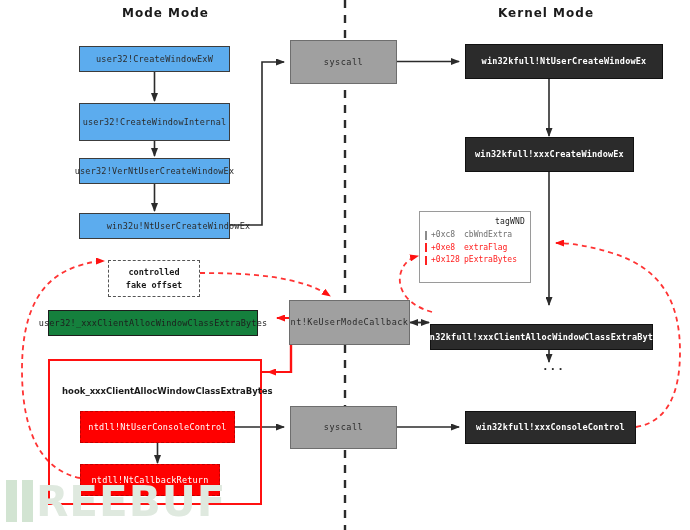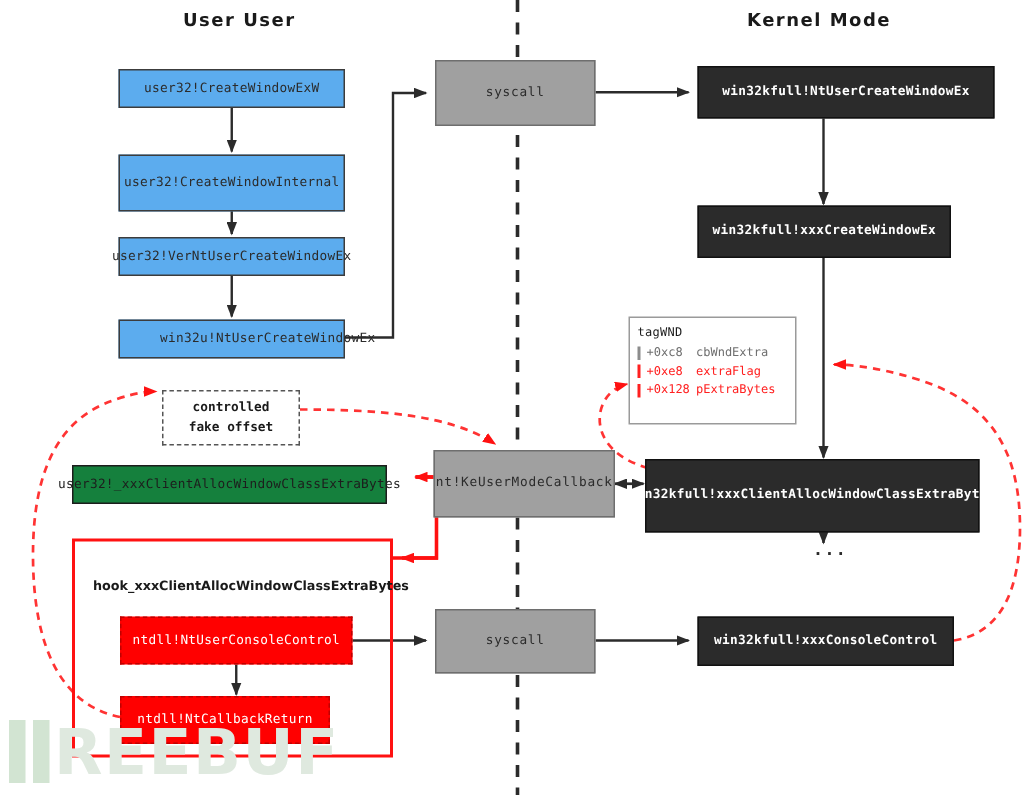--- a/index.html
+++ b/index.html
@@ -112,20 +112,21 @@
     background: #ffffff;
     border: 1px solid #9a9a9a;
     padding: 4px 5px 3px 5px;
     font-size: 8px;
     line-height: 1.55;
   }
   .struct-title {
     color: #1a1a1a;
     letter-spacing: .2px;
     margin-bottom: 1px;
+    text-align: right;
   }
   .struct-row {
     display: flex;
     align-items: center;
     white-space: nowrap;
   }
   .struct-tick {
     display: inline-block;
     width: 2px;
     height: 9px;
@@ -212,42 +213,42 @@
     <path d="M200,273 C250,273 300,276 330,296" fill="none" stroke="#ff3333" stroke-width="1.8" stroke-dasharray="5 4" marker-end="url(#ah-red)"></path>
 
     <path d="M636,427 C668,422 680,392 680,352
              C680,300 660,268 612,253
              C580,243 560,243 556,243" fill="none" stroke="#ff3333" stroke-width="1.8" stroke-dasharray="5 4" marker-end="url(#ah-red)"></path>
 
     <path d="M432,312 C410,306 398,292 400,276
              C402,264 410,258 418,256" fill="none" stroke="#ff3333" stroke-width="1.8" stroke-dasharray="5 4" marker-end="url(#ah-red)"></path>
   </svg>
 
-  <div class="lane-title" style="left:122px; top:6px;">User User</div>
+  <div class="lane-title" style="left:122px; top:6px;">Mode Mode</div>
   <div class="lane-title" style="left:498px; top:6px;">Kernel Mode</div>
 
   <div class="node box-blue" style="left:79px; top:46px; width:151px; height:26px;">user32!CreateWindowExW</div>
 
   <div class="node box-blue" style="left:79px; top:103px; width:151px; height:38px;">user32!CreateWindowInternal</div>
 
   <div class="node box-blue" style="left:79px; top:158px; width:151px; height:26px;">user32!VerNtUserCreateWindowEx</div>
 
   <div class="node box-blue" style="left:79px; top:213px; width:151px; height:26px;padding-left:48px;">win32u!NtUserCreateWindowEx</div>
 
   <div class="node box-gray" style="left:290px; top:40px; width:107px; height:44px;">syscall</div>
 
   <div class="node box-gray" style="left:290px; top:406px; width:107px; height:43px;">syscall</div>
 
   <div class="node box-black" style="left:465px; top:44px; width:198px; height:35px;">win32kfull!NtUserCreateWindowEx</div>
 
   <div class="node box-black" style="left:465px; top:137px; width:169px; height:35px;">win32kfull!xxxCreateWindowEx</div>
 
   <div class="node box-gray" style="left:289px; top:300px; width:121px; height:45px;">nt!KeUserModeCallback</div>
 
-  <div class="node box-black" style="left:430px; top:306px; width:223px; height:49px;">win32kfull!xxxClientAllocWindowClassExtraBytes</div>
+  <div class="node box-black" style="left:430px; top:324px; width:223px; height:26px;">win32kfull!xxxClientAllocWindowClassExtraBytes</div>
 
   <div class="node box-black" style="left:465px; top:411px; width:171px; height:33px;">win32kfull!xxxConsoleControl</div>
 
   <div class="ellipsis" style="left:542px; top:360px;">...</div>
 
   <div class="struct-box" style="left:419px; top:211px; width:112px; height:72px;">
     <div class="struct-title">tagWND</div>
     <div class="struct-row row-gray">
       <span class="struct-tick tick-gray"></span>
       <span class="struct-off">+0xc8</span>

